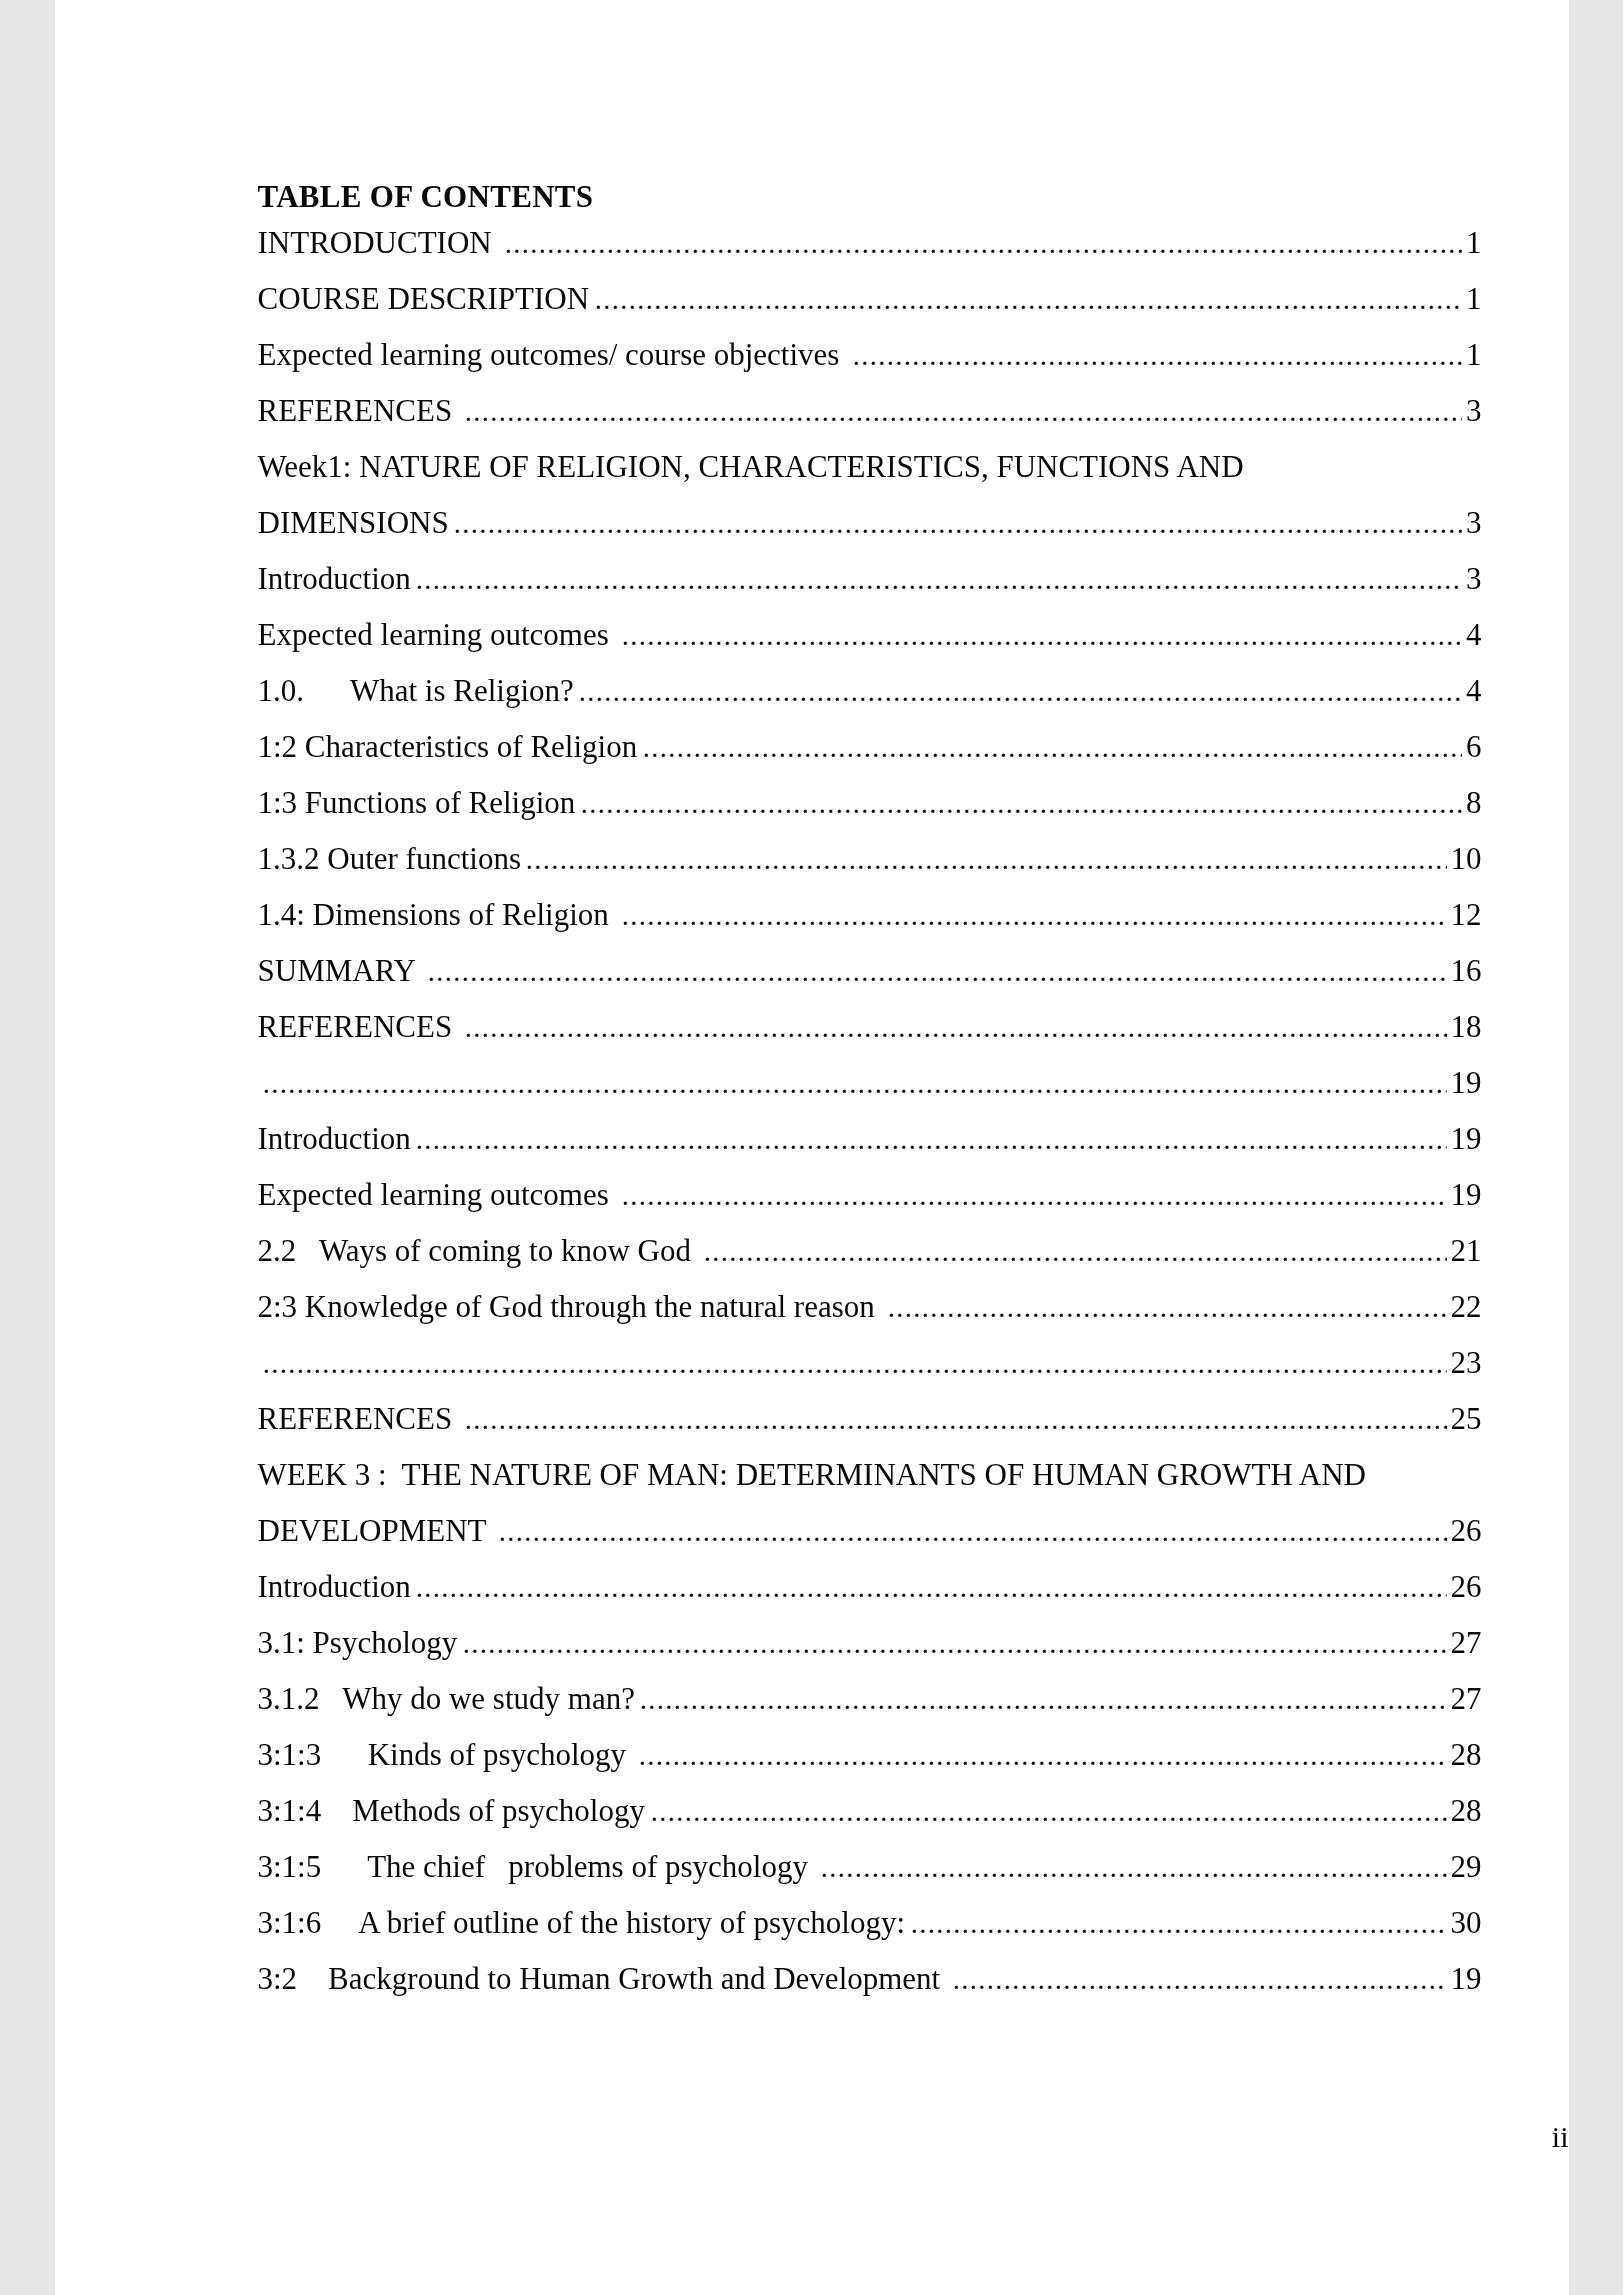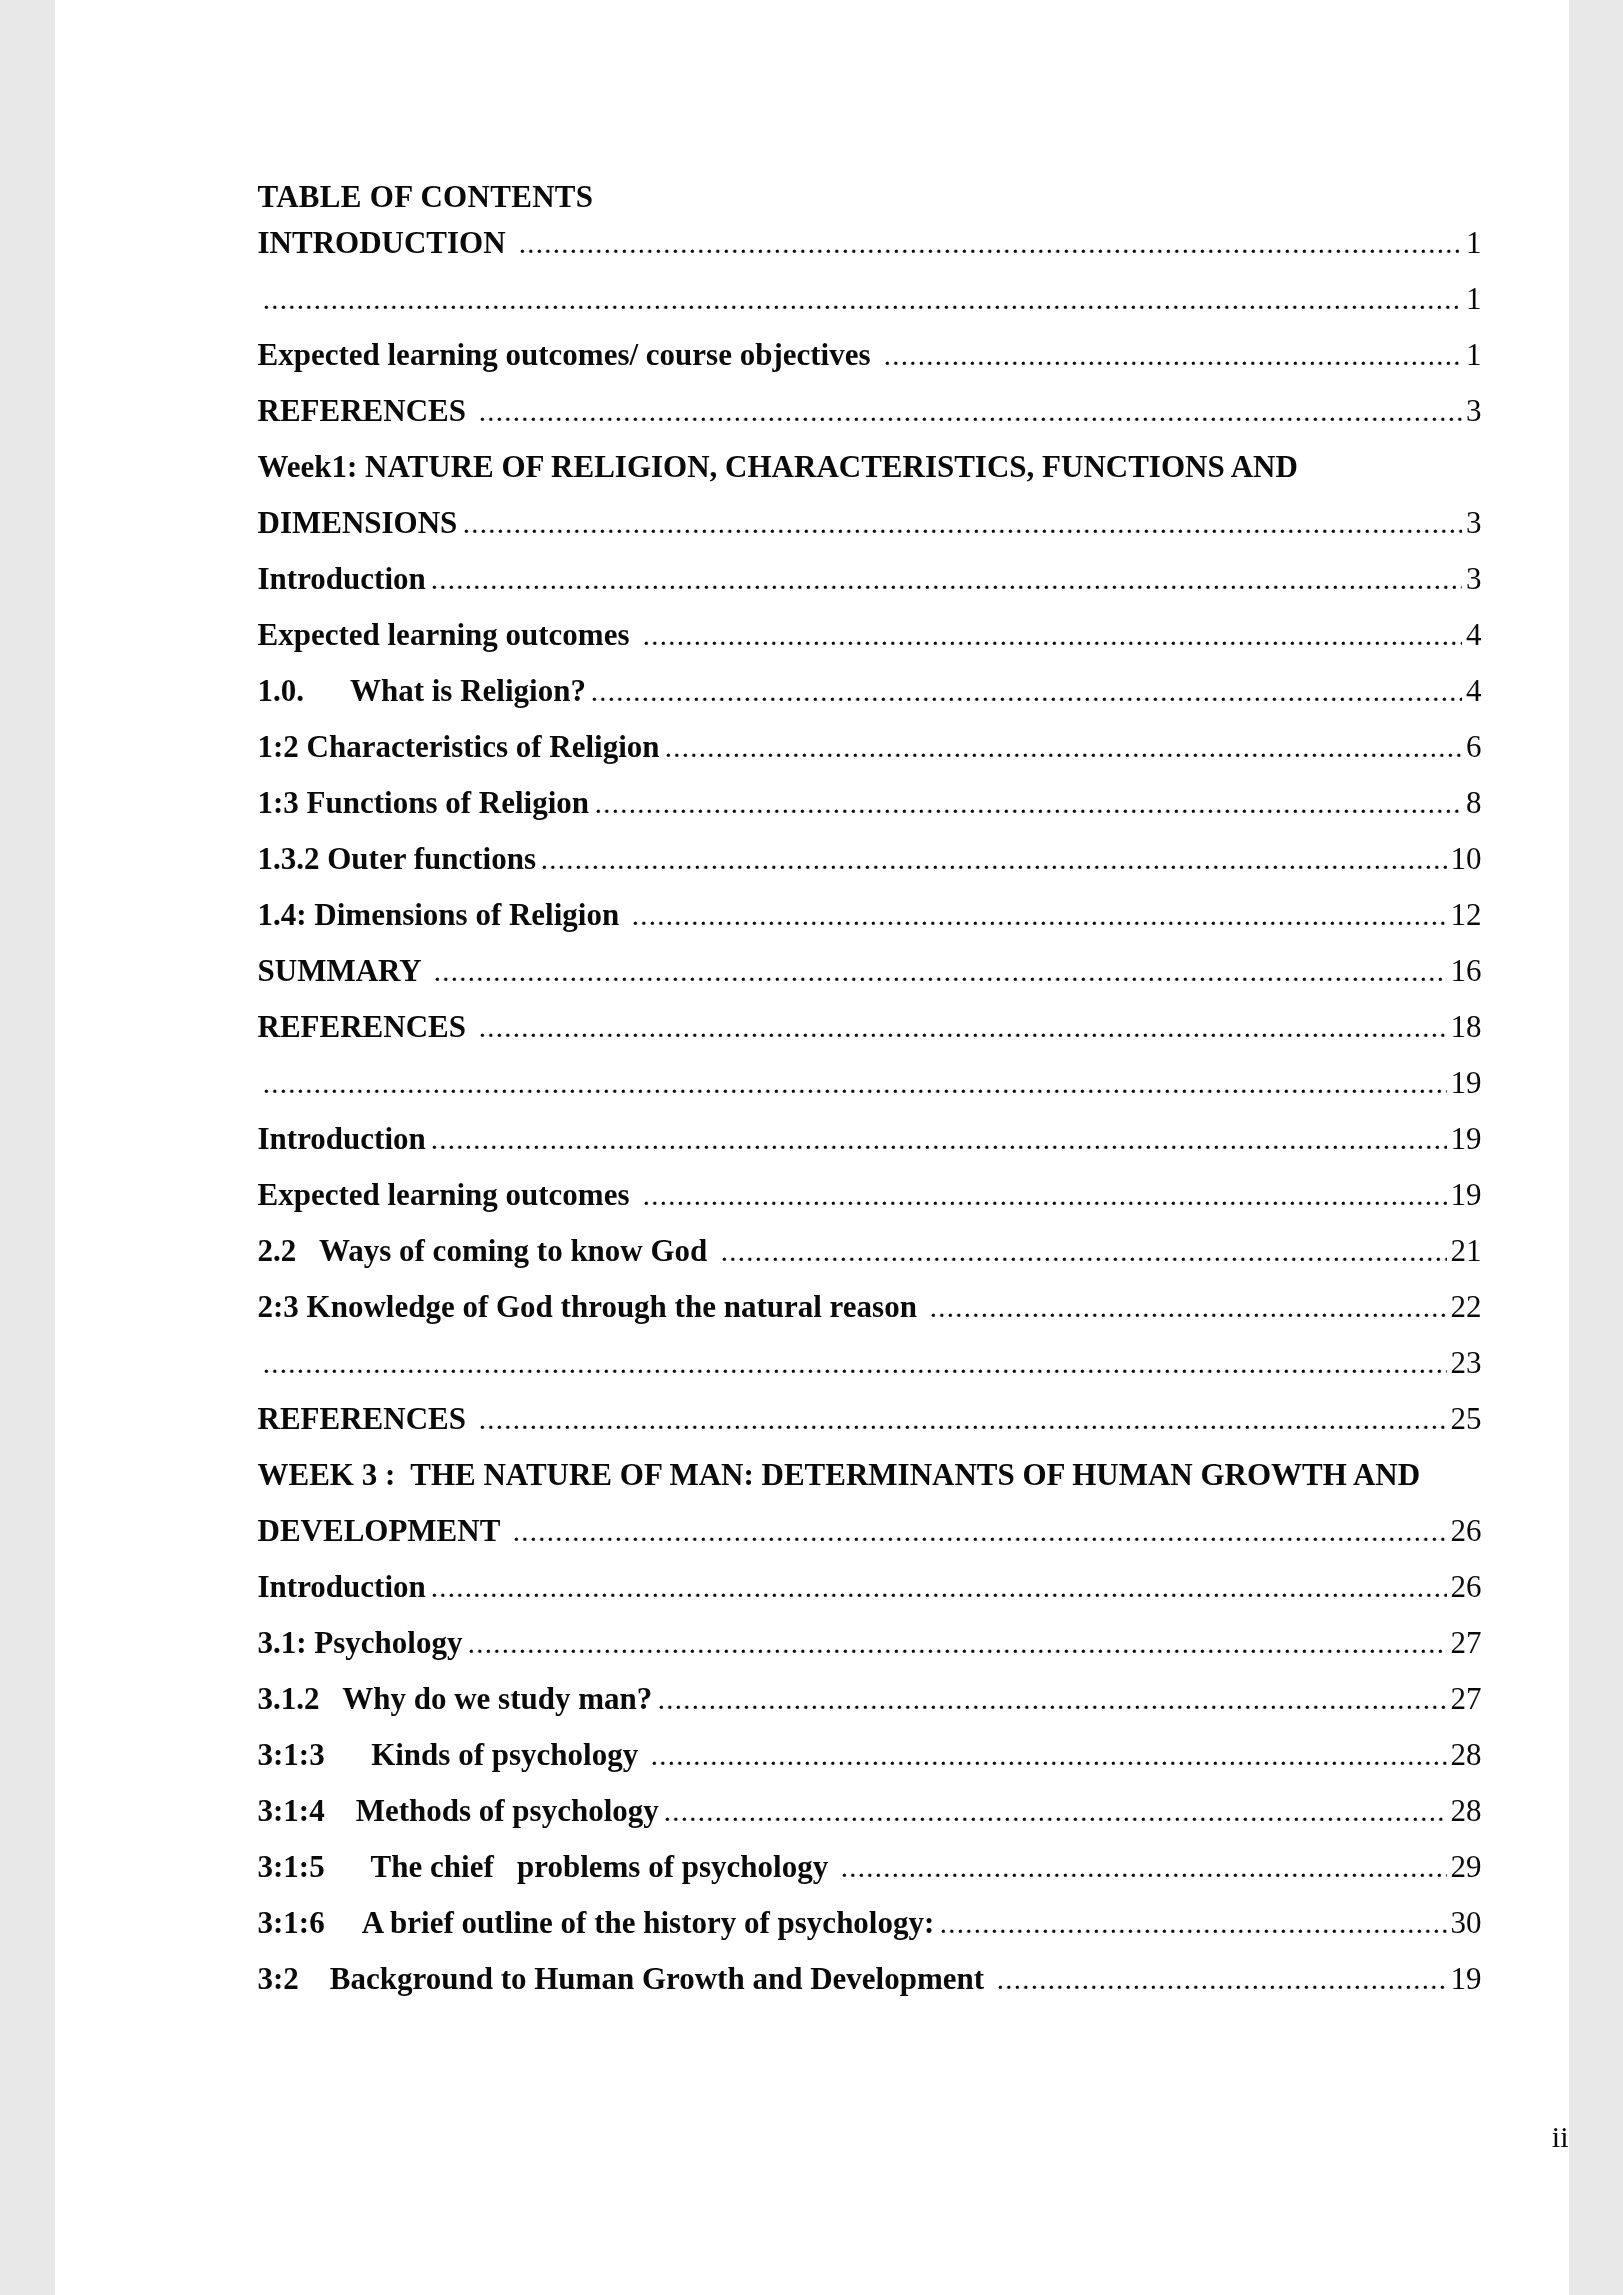--- a/index.html
+++ b/index.html
@@ -30,21 +30,20 @@
   .toc-row {
     display: flex;
     align-items: baseline;
     height: 56px;
     line-height: 56px;
     font-size: 31px;
   }
   .entry-text {
     white-space: pre;
     flex: 0 0 auto;
-    font-weight: bold;
   }
   .leader {
     flex: 1 1 auto;
     min-width: 15.7px;
     height: 4.6px;
     margin: 0 3.9px 2px 6.5px;
     background-image: radial-gradient(circle at 2.3px 2.3px, #0a0a0a 1.6px, transparent 2px);
     background-size: 8.5px 4.6px;
     background-repeat: repeat-x;
     background-position: left bottom;
@@ -70,20 +69,21 @@
   <div class="content">
     <h1 class="doc-title">TABLE OF CONTENTS</h1>
     <div class="toc" id="toc-list">
   <div class="toc-row">
     <span class="entry-text">INTRODUCTION </span>
     <span class="leader"></span>
     <span class="page-num">1</span>
   </div>
 
   <div class="toc-row">
+    <span class="entry-text">COURSE DESCRIPTION</span>
     <span class="leader"></span>
     <span class="page-num">1</span>
   </div>
 
   <div class="toc-row">
     <span class="entry-text">Expected learning outcomes/ course objectives </span>
     <span class="leader"></span>
     <span class="page-num">1</span>
   </div>
 

